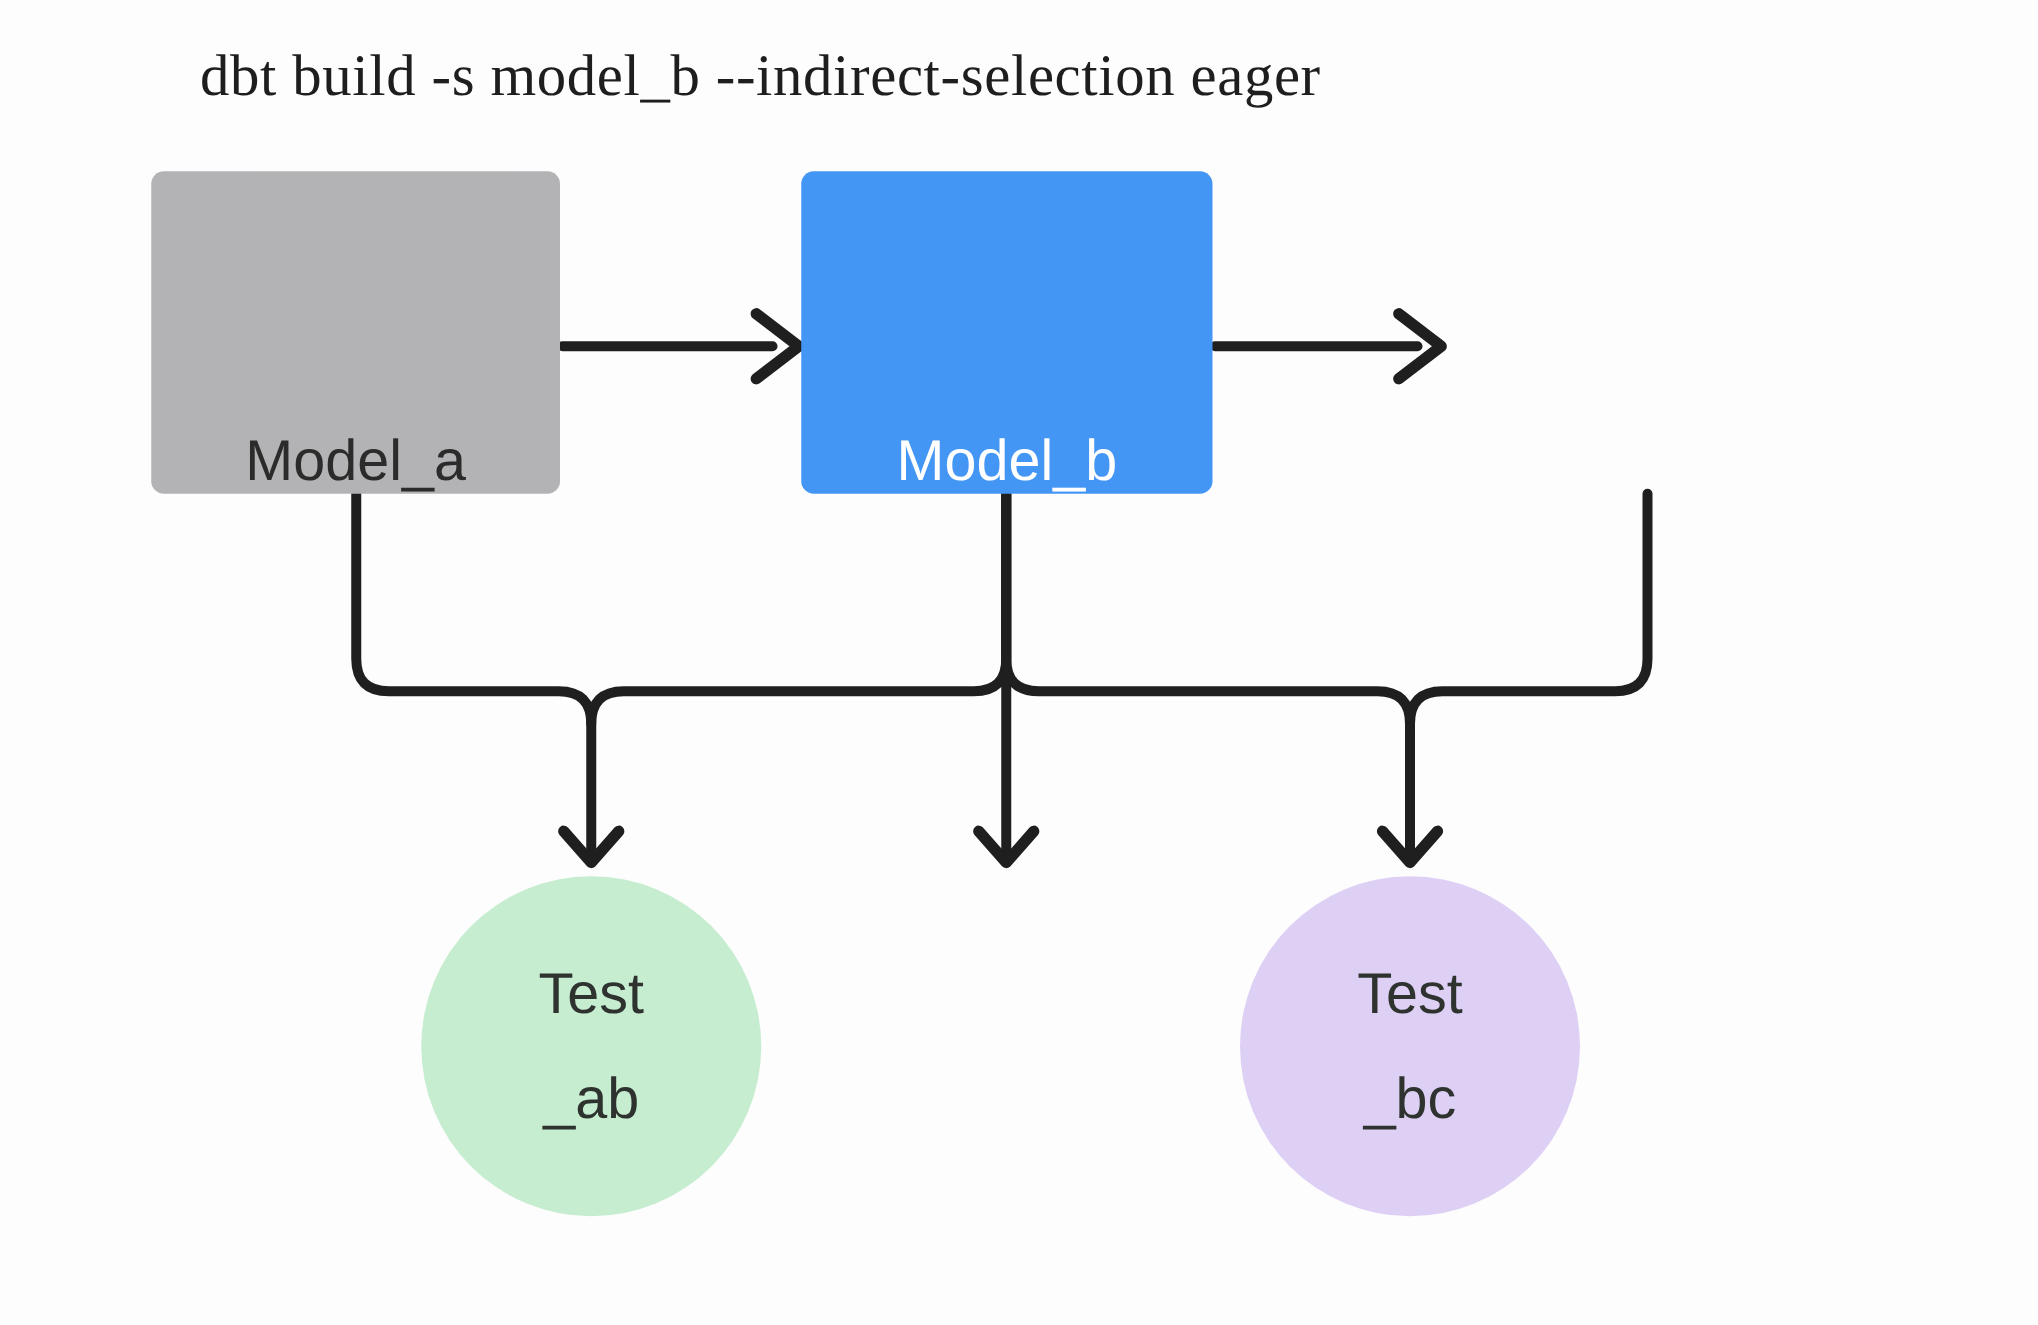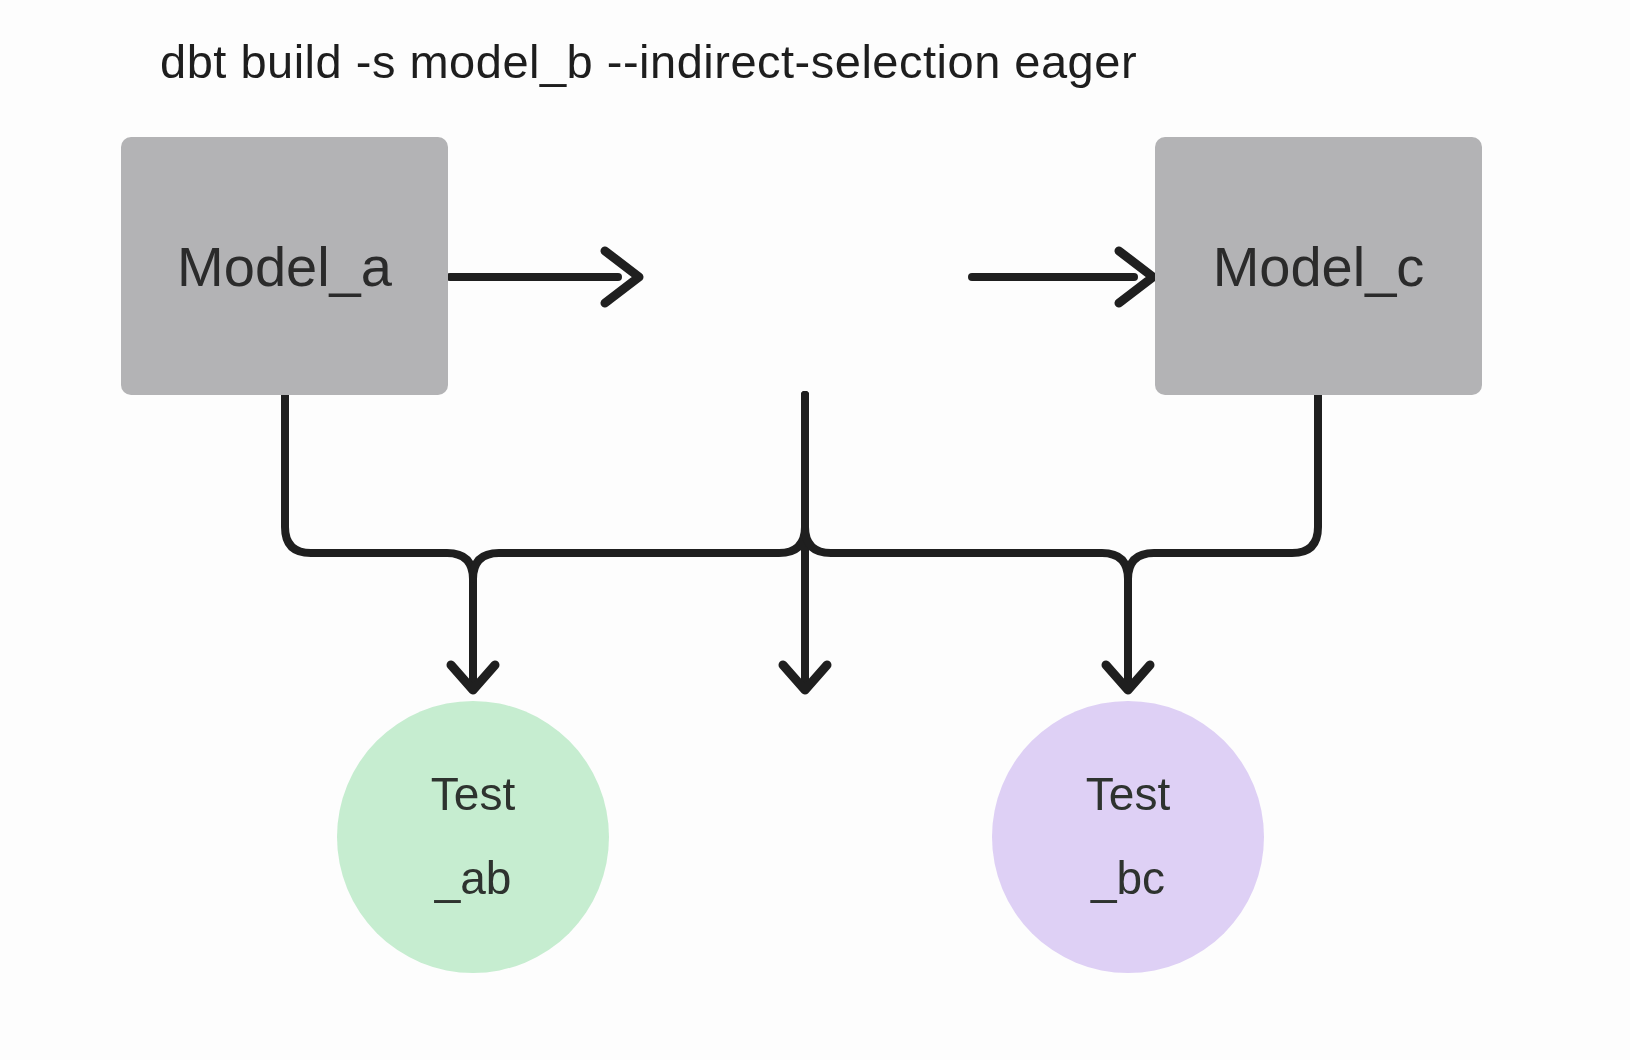--- a/index.html
+++ b/index.html
@@ -16,20 +16,21 @@
     background: var(--background, #fdfdfd);
   }
   .diagram-title {
     position: absolute;
     left: 160px; top: 34px;
     font-size: 47px;
     font-weight: 500;
     letter-spacing: 0.5px;
     color: var(--title-text, #1e1e1e);
     white-space: nowrap;
+    font-family: Liberation Serif, serif;
   }
   svg.edges-layer {
     position: absolute; left: 0; top: 0;
     width: 1630px; height: 1060px;
   }
   svg .edge {
     fill: none;
     stroke: var(--edge, #1f1f1f);
     stroke-width: 8;
     stroke-linecap: round;
@@ -39,22 +40,22 @@
     fill: none;
     stroke: var(--edge, #1f1f1f);
     stroke-width: 9;
     stroke-linecap: round;
     stroke-linejoin: round;
   }
   .model-box {
     position: absolute;
     top: 137px; height: 258px;
     border-radius: 10px;
-    display: flex; align-items: center; justify-content: center;
-    font-size: 56px;
+    display: flex; align-items: flex-end; justify-content: center;
+    font-size: 46px;
     color: var(--box-text, #2b2b2b);
   }
   #node-model-a { left: 121px;  width: 327px; background: var(--node-gray, #b3b3b5); }
   #node-model-b { left: 641px;  width: 329px; background: var(--node-blue, #4496f5); color: var(--box-text-selected, #ffffff); }
   #node-model-c { left: 1155px; width: 327px; background: var(--node-gray, #b3b3b5); }
   .test-circle {
     position: absolute;
     top: 701px; width: 272px; height: 272px;
     border-radius: 50%;
     display: flex; flex-direction: column;
@@ -96,22 +97,22 @@
     <path class="edge" d="M1318 395 L1318 527 Q1318 553 1292 553 L1154 553 Q1128 553 1128 579"></path>
 
     <polyline class="arrowhead" points="451,665 473,690 495,665"></polyline>
     <polyline class="arrowhead" points="783,665 805,690 827,665"></polyline>
     <polyline class="arrowhead" points="1106,665 1128,690 1150,665"></polyline>
   </svg>
 
   <div class="model-box" id="node-model-a">
     <span>Model_a</span>
   </div>
-  <div class="model-box" id="node-model-c">
-    <span>Model_c</span>
+  <div class="model-box" id="node-model-b">
+    <span>Model_b</span>
   </div>
 
   <div class="test-circle" id="node-test-ab">
     <span class="circle-line">Test</span>
     <span class="circle-line">_ab</span>
   </div>
   <div class="test-circle" id="node-test-bc">
     <span class="circle-line">Test</span>
     <span class="circle-line">_bc</span>
   </div>

